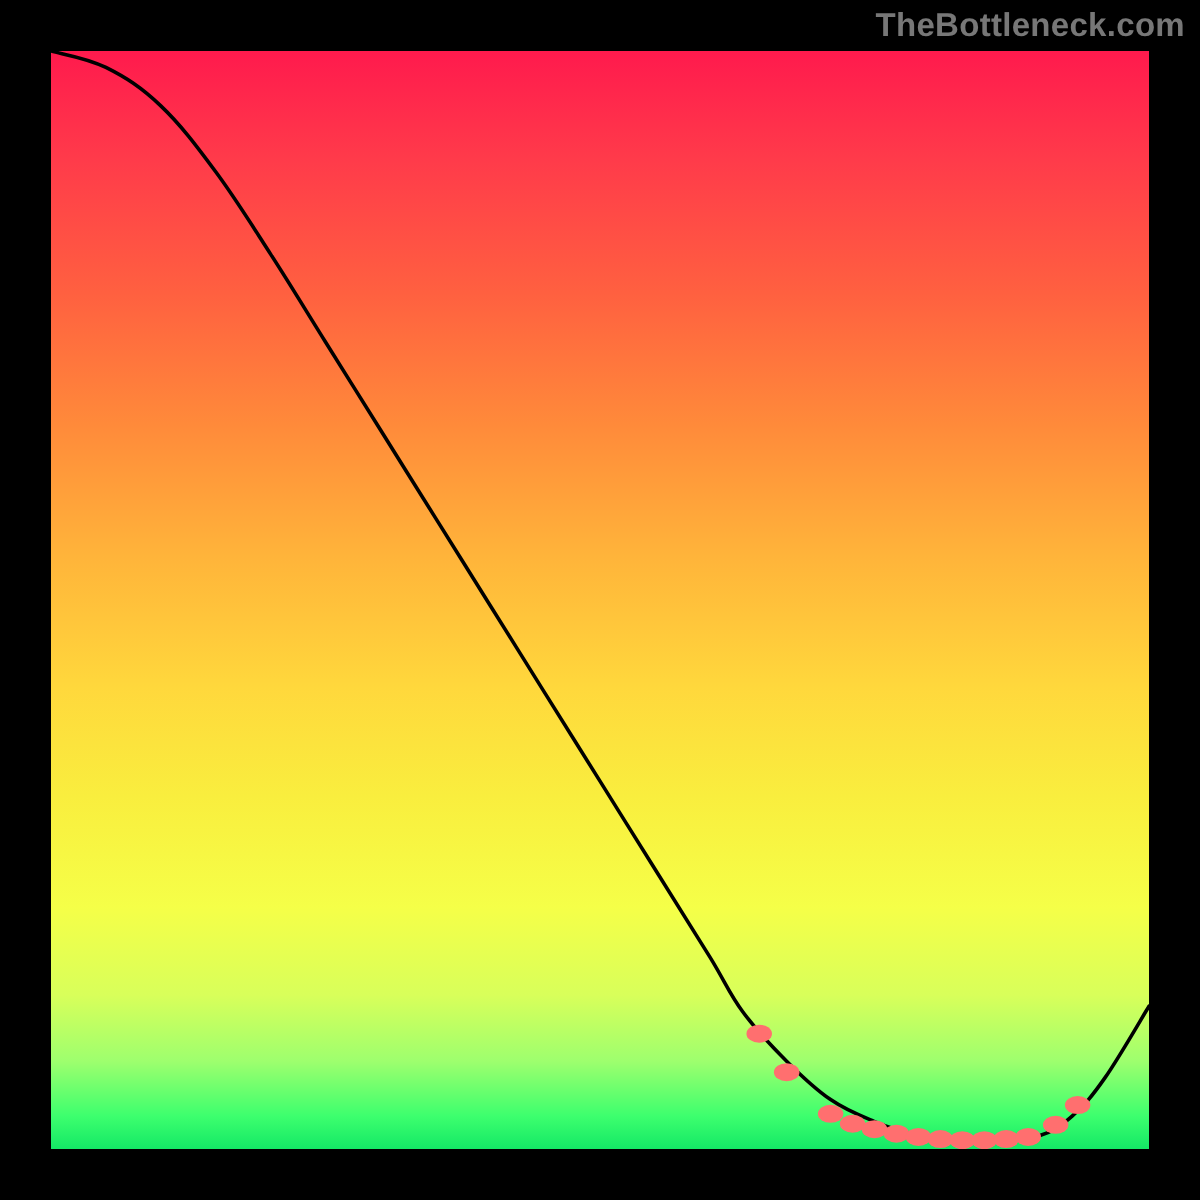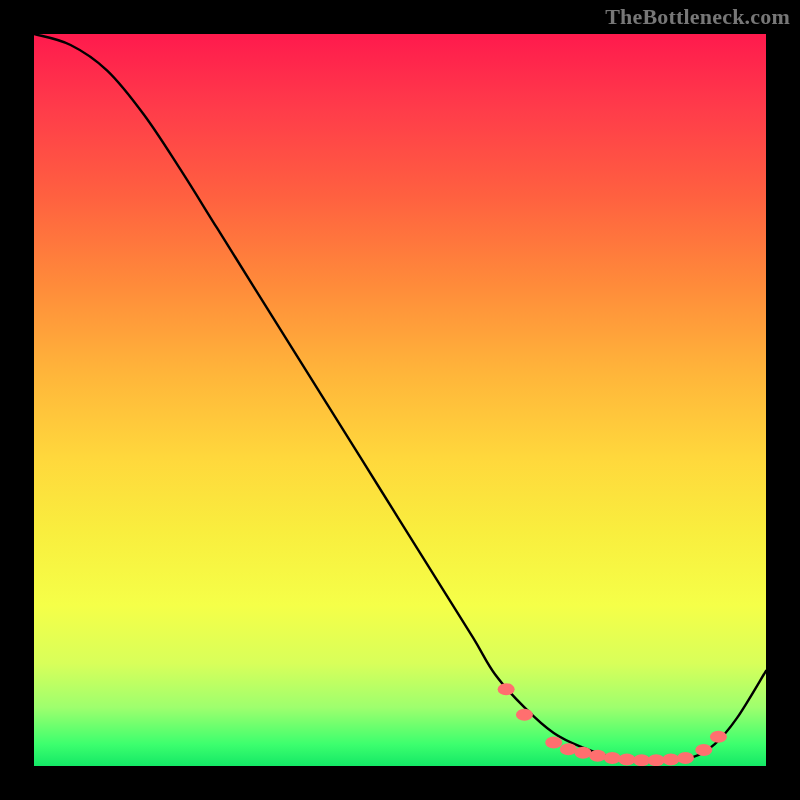--- a/index.html
+++ b/index.html
@@ -9,21 +9,20 @@
     height: 800px;
     background: #000000;
     overflow: hidden;
     font-family: Arial, Helvetica, sans-serif;
   }
   .container {
     position: relative;
     width: 800px;
     height: 604px;
     background: #000000;
-    font-family: Liberation Serif, serif;
   }
   .watermark {
     position: absolute;
     top: 4px;
     right: 10px;
     color: #777777;
     font-size: 22px;
     font-weight: bold;
     z-index: 50;
     letter-spacing: 0.2px;

